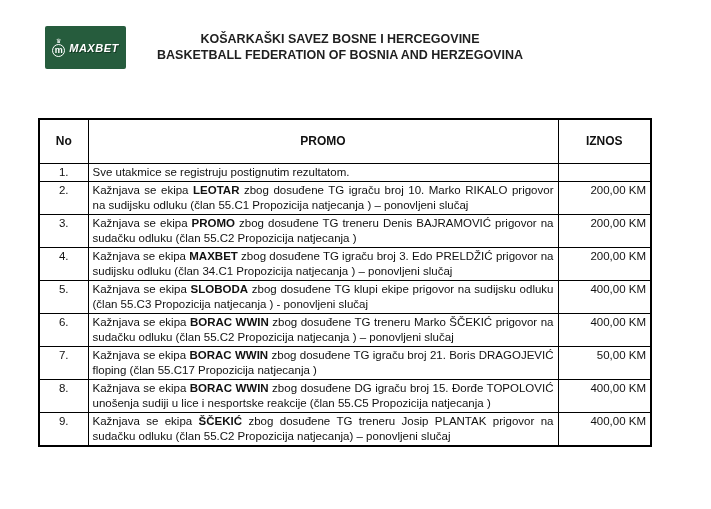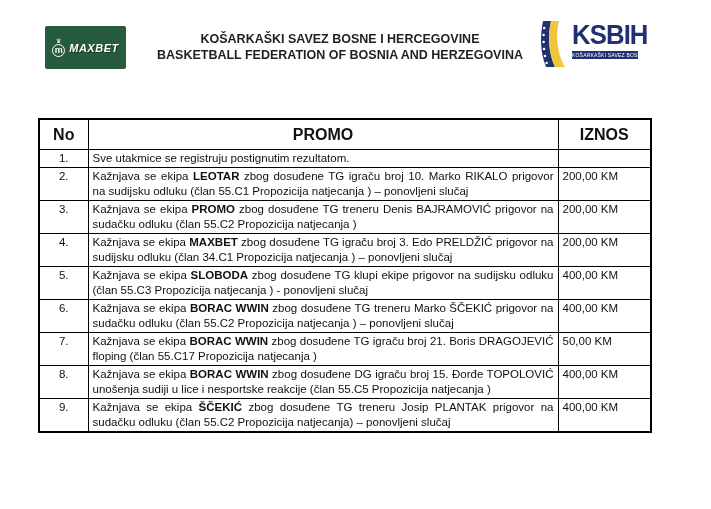--- a/index.html
+++ b/index.html
@@ -113,31 +113,31 @@
     font-size: 11.5px;
     line-height: 15px;
     color: #111111;
   }
   table.decisions, table.decisions th, table.decisions td {
     border: 1px solid #000000;
   }
   table.decisions { border: 2px solid #000000; }
   table.decisions th {
     font-weight: bold;
-    font-size: 16px;
+    font-size: 12px;
     text-align: center;
-    padding: 7px 2px;
+    padding: 14px 2px;
     height: 17px;
   }
   table.decisions td {
     vertical-align: top;
     padding: 1px 4px;
   }
   td.col-no, th.h-no { width: 49px; text-align: center; padding: 1px 2px; }
-  th.h-iznos, td.col-iznos { width: 93px; text-align: left; }
+  th.h-iznos, td.col-iznos { width: 93px; text-align: right; }
   td.col-odluke { text-align: justify; }
   td.col-odluke b { font-weight: bold; }
 </style>
 </head>
 <body>
 
 <div class="page">
 
   <div class="maxbet-logo">
     <span class="maxbet-emblem">
@@ -145,36 +145,20 @@
       <span class="maxbet-circle">m</span>
     </span>
     <span class="maxbet-word">MAXBET</span>
   </div>
 
   <div class="fed-title">
     <div>KOŠARKAŠKI SAVEZ BOSNE I HERCEGOVINE</div>
     <div>BASKETBALL FEDERATION OF BOSNIA AND HERZEGOVINA</div>
   </div>
 
-  <div class="ksbih-logo">
-    <svg class="ksbih-flag" viewBox="0 0 32 48" xmlns="http://www.w3.org/2000/svg">
-      <path d="M5 1 C2 16 2 32 8 47 L17 47 C10 32 10 14 13 1 Z" fill="#203070"></path>
-      <path d="M13 1 C10 14 10 32 17 47 L27 47 C18 32 18 12 21 1 Z" fill="#f0c53a"></path>
-      <circle cx="6.2" cy="8" r="1.3" fill="#ffffff"></circle>
-      <circle cx="5.6" cy="15" r="1.3" fill="#ffffff"></circle>
-      <circle cx="5.6" cy="22" r="1.3" fill="#ffffff"></circle>
-      <circle cx="6.0" cy="29" r="1.3" fill="#ffffff"></circle>
-      <circle cx="7.0" cy="36" r="1.3" fill="#ffffff"></circle>
-      <circle cx="8.6" cy="43" r="1.3" fill="#ffffff"></circle>
-    </svg>
-    <div class="ksbih-right">
-      <div class="ksbih-acronym">KSBIH</div>
-      <div class="ksbih-banner">KOŠARKAŠKI SAVEZ BOSNE I HERCEGOVINE</div>
-    </div>
-  </div>
 
   <table class="decisions">
     <thead>
       <tr>
         <th class="h-no">No</th>
         <th class="h-odluke">PROMO</th>
         <th class="h-iznos">IZNOS</th>
       </tr>
     </thead>
     <tbody>

